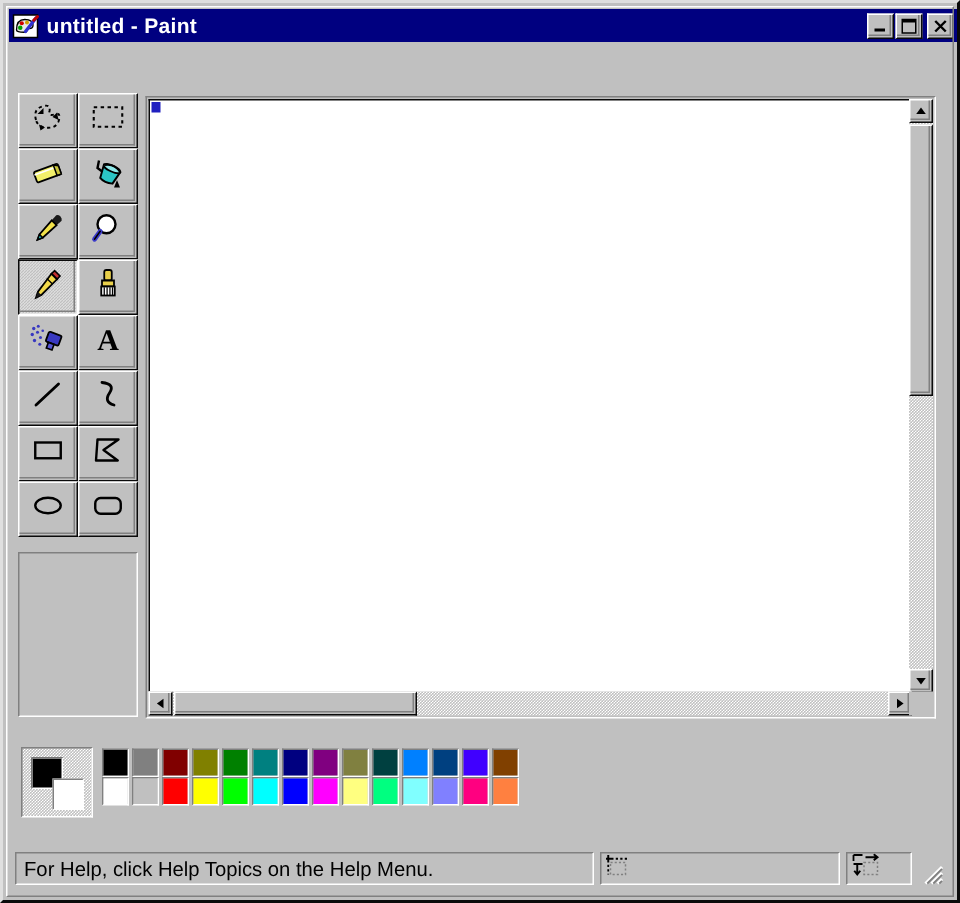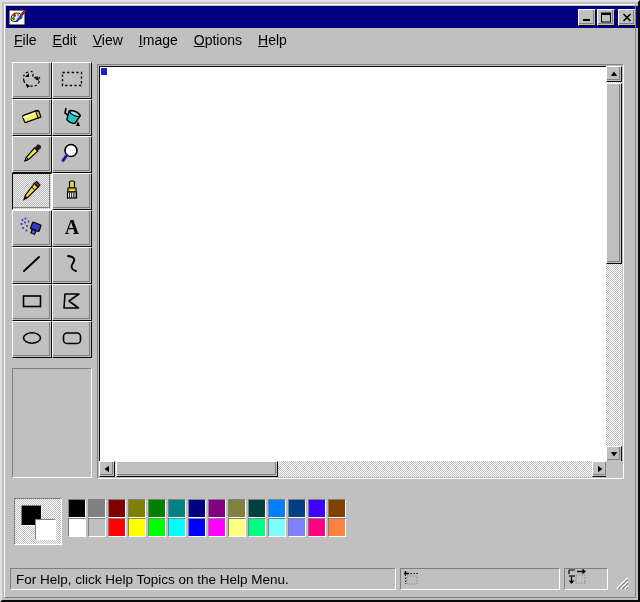--- a/index.html
+++ b/index.html
@@ -214,20 +214,21 @@
       <svg width="18" height="17" viewBox="0 0 18 17">
         <rect x="1" y="1" width="16" height="15" fill="#ffffff" stroke="#000000" stroke-width="1"></rect>
         <path d="M3 11 Q3 4 8.5 4 Q14 4 14 8 Q14 10 11.5 10 Q10 10 10 11 Q10 12.5 8 12.5 Q3 12.5 3 11 Z" fill="#e8e8e8" stroke="#000000" stroke-width="0.9"></path>
         <circle cx="5.5" cy="9.5" r="1.5" fill="#00a000"></circle>
         <circle cx="6.5" cy="6.5" r="1.4" fill="#d00000"></circle>
         <circle cx="10" cy="6" r="1.3" fill="#d0a000"></circle>
         <path d="M9 12 L16 3" stroke="#3030d0" stroke-width="2.2" stroke-linecap="round"></path>
         <path d="M14.5 4.5 L17 2" stroke="#c00000" stroke-width="2" stroke-linecap="round"></path>
       </svg>
     </div>
+    <div id="title-text">untitled - Paint</div>
     <div id="title-buttons">
       <div class="tbtn">
         <span class="glyph">
           <svg width="14" height="13" viewBox="0 0 14 13">
               <rect x="3" y="8" width="7" height="2" fill="#000"></rect>
             </svg>
         </span>
       </div>
       <div class="tbtn">
         <span class="glyph">
@@ -240,28 +241,20 @@
       <div class="tbtn close">
         <span class="glyph">
           <svg width="14" height="13" viewBox="0 0 14 13">
             <path d="M3.5 3 L10.5 10 M10.5 3 L3.5 10" stroke="#000" stroke-width="1.6"></path>
           </svg>
         </span>
       </div>
     </div>
   </div>
 
-  <div id="menubar">
-    <div class="menu-item"><u>F</u><span>ile</span></div>
-    <div class="menu-item"><u>E</u><span>dit</span></div>
-    <div class="menu-item"><u>V</u><span>iew</span></div>
-    <div class="menu-item"><u>I</u><span>mage</span></div>
-    <div class="menu-item"><u>O</u><span>ptions</span></div>
-    <div class="menu-item"><u>H</u><span>elp</span></div>
-  </div>
 
   <div id="toolbox">
     <div id="tool-grid">
 
       <div class="tool">
         <span>
         <svg width="26" height="24" viewBox="0 0 26 24">
           <path d="M5 14 Q3 7 9 5 Q15 3 14 8 Q13 12 18 10 Q22 9 20 15 Q18 20 11 19 Q6 18 5 14Z" fill="none" stroke="#000" stroke-width="1.3" stroke-dasharray="2.2,2.2"></path>
           <path d="M10 6 L6 10 L10 10 Z" fill="#000"></path>
           <path d="M19 9 L20 14 L16 12 Z" fill="#000"></path>

